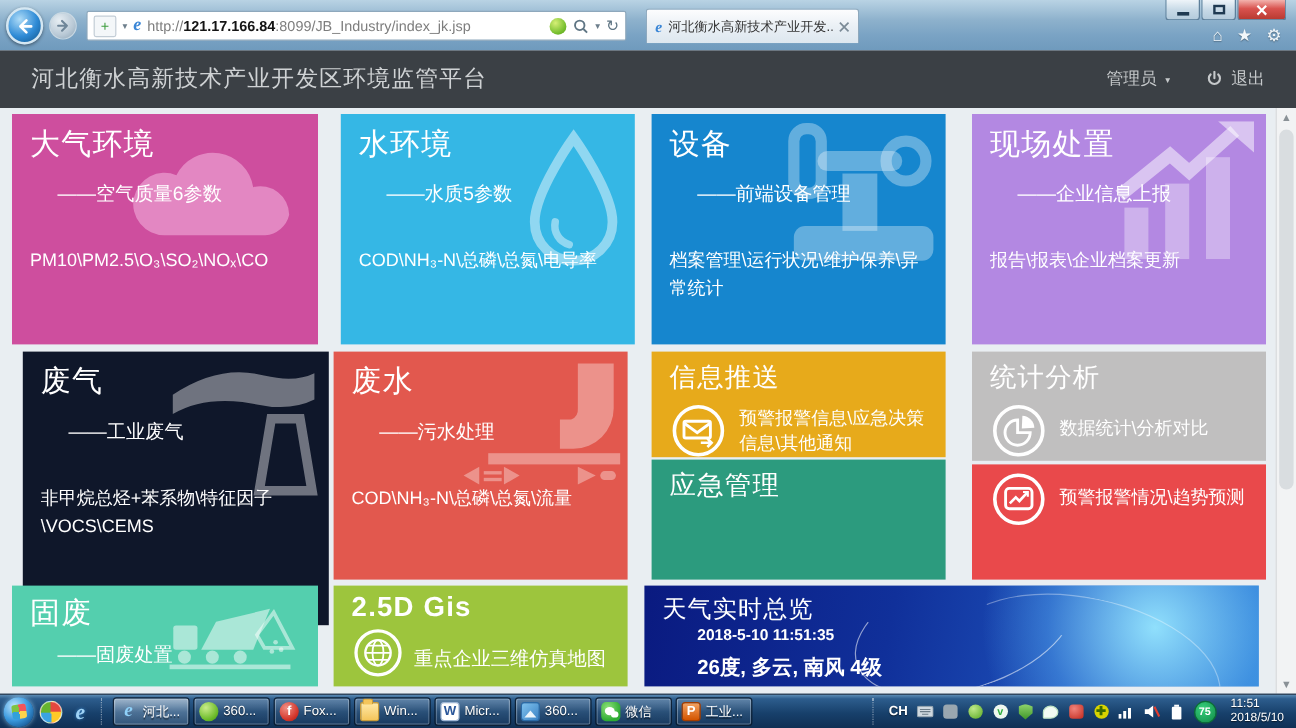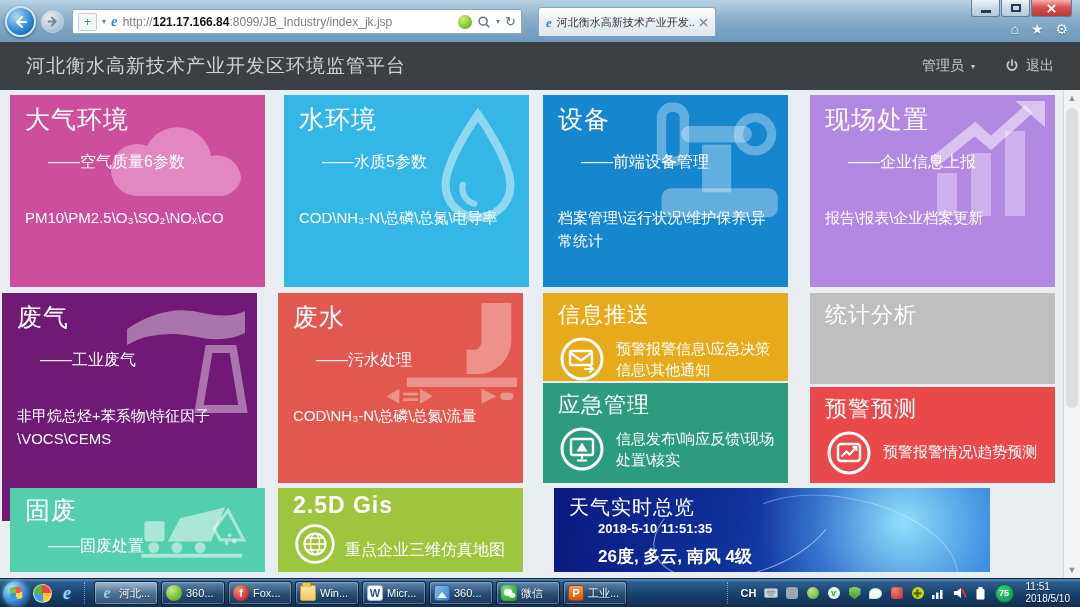--- a/index.html
+++ b/index.html
@@ -54,29 +54,29 @@
   .hdr-right{display:flex;align-items:center;gap:30px;color:#c6c9cb;font-size:14px}
   .usermenu,.logout{display:flex;align-items:center;gap:7px;cursor:pointer}
 
   
   .content{position:absolute;top:90px;left:0;right:0;height:488px;background:#e9eef2}
   .tile{position:absolute;color:#fff;cursor:pointer;overflow:hidden}
   .air{left:10px;top:5px;width:255px;height:192px;background:#ce4e9e}
   .water{left:284px;top:5px;width:245px;height:192px;background:#35b7e5}
   .device{left:543px;top:5px;width:245px;height:192px;background:#1686ce}
   .enterprise{left:810px;top:5px;width:245px;height:192px;background:#b388e2}
-  .gas{left:2px;top:203px;width:255px;height:228px;background:#701a75}
+  .gas{left:19px;top:203px;width:255px;height:228px;background:#0f172a}
   .wwater{left:278px;top:203px;width:245px;height:190px;background:#e2584e}
   .infopush{left:543px;top:203px;width:245px;height:88px;background:#e7aa1b}
   .emergency{left:543px;top:293px;width:245px;height:100px;background:#2c9b7e}
   .stats{left:810px;top:203px;width:245px;height:91px;background:#c0bfbf}
   .forecast{left:810px;top:297px;width:245px;height:96px;background:#e9494b}
   .solid{left:10px;top:398px;width:255px;height:84px;background:#54cfae}
   .gis{left:278px;top:398px;width:245px;height:84px;background:#9dc53d}
-  .weather{left:554px;top:398px;width:436px;height:84px;
+  .weather{left:537px;top:398px;width:512px;height:84px;
     background:linear-gradient(100deg,#0a1a80 0%,#10309a 40%,#1e53bc 72%,#2f85d8 100%)}
 
   .t-title{position:absolute;top:8px;left:15px;font-size:25px;font-weight:500;letter-spacing:1px}
   .t-sub{position:absolute;top:57px;left:38px;font-size:16px}
   .t-desc{position:absolute;top:112px;left:15px;right:10px;font-size:15px;line-height:1.5}
   .corner{position:absolute;right:6px;top:6px}
 
   .sm .t-title{position:static;margin:7px 0 0 15px;font-size:22px}
   .sm .row{display:flex;align-items:flex-start;gap:10px;margin:5px 8px 0 15px}
   .cicon{flex:0 0 auto}
@@ -321,37 +321,35 @@
             <rect x="12" y="16" width="22" height="14" rx="1.5" fill="none" stroke="#fff" stroke-width="2.4"></rect>
             <path d="M12 17.5 l11 8 l11-8" fill="none" stroke="#fff" stroke-width="2.4"></path>
             <path d="M26 34 h9 m-3.5-3.5 l3.5 3.5 l-3.5 3.5" stroke="#fff" stroke-width="2.2" fill="none"></path>
           </svg>
         <div class="t-desc2">预警报警信息\应急决策信息\其他通知</div>
       </div>
     </div>
 
     <div class="tile sm emergency">
       <div class="t-title">应急管理</div>
+    </div>
+
+    <div class="tile sm stats">
+      <div class="t-title">统计分析</div>
       <div class="row">
         <svg class="cicon" width="48" height="48" viewBox="0 0 48 48">
             <circle cx="24" cy="24" r="20" fill="none" stroke="#fff" stroke-width="3"></circle>
-            <rect x="13" y="14" width="22" height="16" rx="2" fill="none" stroke="#fff" stroke-width="2.4"></rect>
-            <path d="M24 17.5 l5.5 9 h-11 z" fill="#fff"></path>
-            <path d="M24 30 v4 M19 35.5 h10" stroke="#fff" stroke-width="2.2"></path>
-          </svg>
-        <div class="t-desc2">信息发布\响应反馈\现场处置\核实</div>
-      </div>
-    </div>
-
-    <div class="tile sm stats">
-      <div class="t-title">统计分析</div>
+            <path d="M23 15 a10.5 10.5 0 1 0 10.5 10.5 h-10.5 z" fill="none" stroke="#fff" stroke-width="2.4"></path>
+            <path d="M27 11.5 a10.5 10.5 0 0 1 10 10 l-10.5 0.5 z" fill="#fff"></path>
+          </svg>
+        <div class="t-desc2">数据统计\分析对比</div>
+      </div>
     </div>
 
     <div class="tile sm forecast">
-      <div class="t-title">预警预测</div>
       <div class="row">
         <svg class="cicon" width="48" height="48" viewBox="0 0 48 48">
             <circle cx="24" cy="24" r="20" fill="none" stroke="#fff" stroke-width="3"></circle>
             <rect x="13" y="15" width="22" height="17" rx="3" fill="none" stroke="#fff" stroke-width="2.4"></rect>
             <path d="M16.5 27.5 l5-5 3 3 6.5-7" fill="none" stroke="#fff" stroke-width="2.2"></path>
             <path d="M27.5 18 h4 v4" fill="none" stroke="#fff" stroke-width="1.8"></path>
           </svg>
         <div class="t-desc2">预警报警情况\趋势预测</div>
       </div>
     </div>

